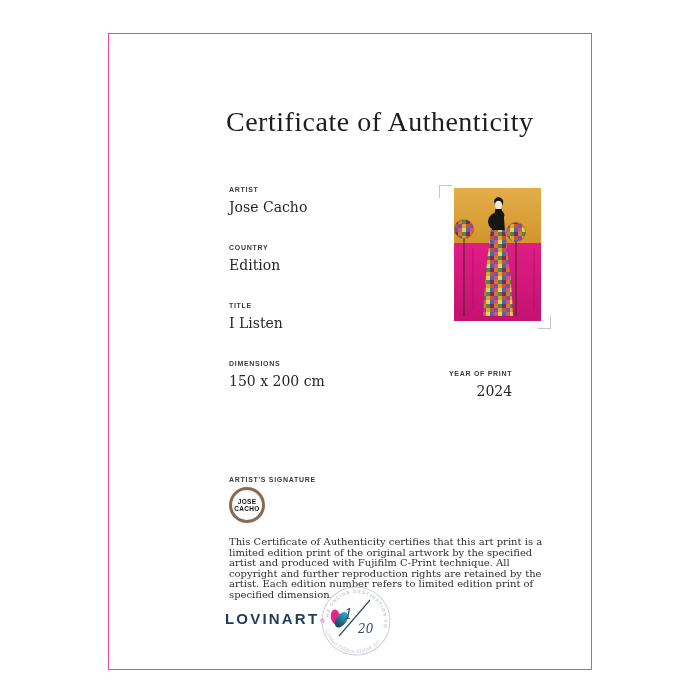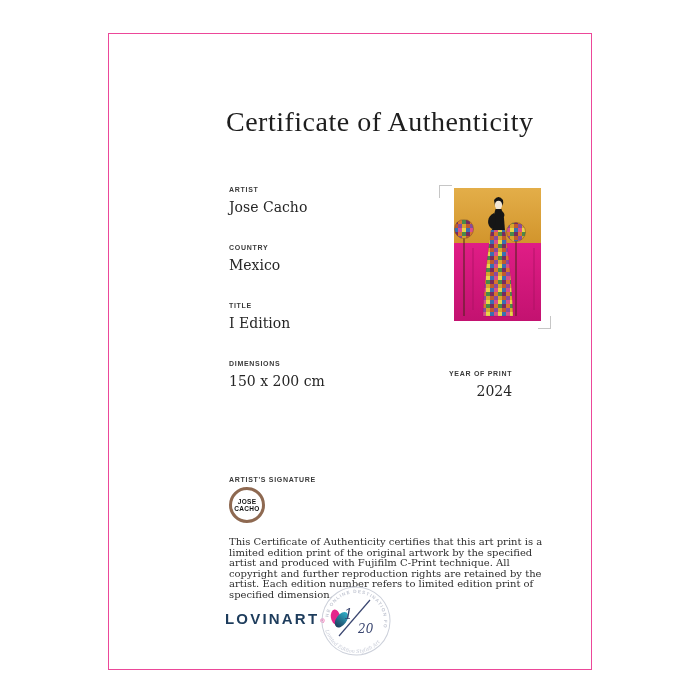--- a/index.html
+++ b/index.html
@@ -99,26 +99,26 @@
     </g>
   </svg>
 
   <div class="abs field" style="top:152px">
     <div class="label">ARTIST</div>
     <div class="value">Jose Cacho</div>
   </div>
 
   <div class="abs field" style="top:210px">
     <div class="label">COUNTRY</div>
-    <div class="value">Mexico</div>
+    <div class="value">Edition</div>
   </div>
 
   <div class="abs field" style="top:268px">
     <div class="label">TITLE</div>
-    <div class="value">I Edition</div>
+    <div class="value">I Listen</div>
   </div>
 
   <div class="abs field" style="top:326px">
     <div class="label">DIMENSIONS</div>
     <div class="value">150 x 200 cm</div>
   </div>
 
 
   <div class="abs field" style="top:336px; left:340px">
     <div class="label">YEAR OF PRINT</div>

